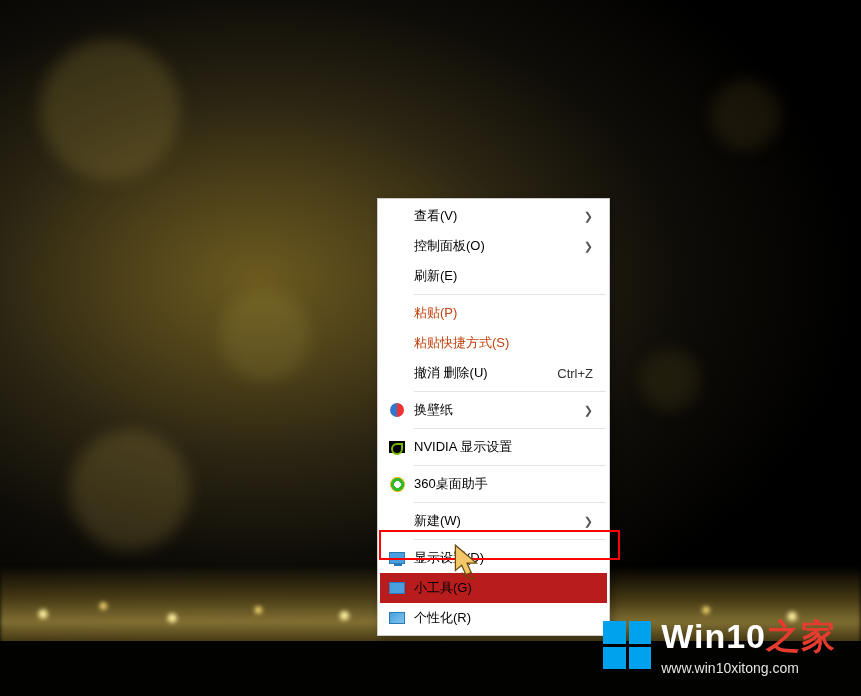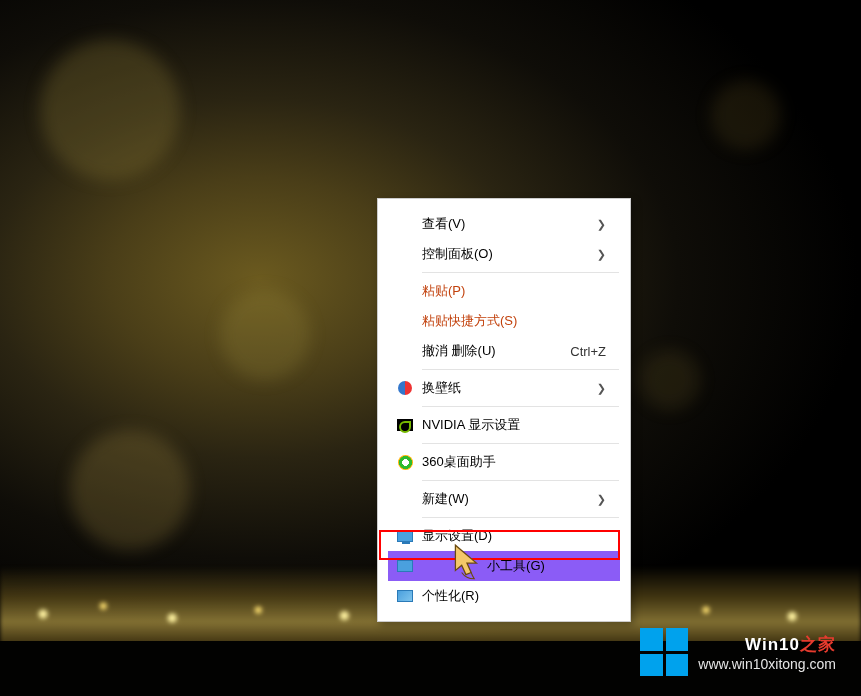--- a/index.html
+++ b/index.html
@@ -33,52 +33,52 @@
         radial-gradient(circle at 40% 62%, #fff2a0 3px, transparent 6px),
         radial-gradient(circle at 55% 58%, #ffe070 2px, transparent 5px),
         radial-gradient(circle at 70% 60%, #fff2a0 3px, transparent 6px),
         radial-gradient(circle at 82% 55%, #ffe070 2px, transparent 5px),
         radial-gradient(circle at 92% 63%, #fff2a0 3px, transparent 6px);
     }
     .bottom-dark { position:absolute; left:0; right:0; bottom:0; height:55px; background:#020201;}
 
     
     .context-menu {
-      position:absolute; left:377px; top:198px; width:254px;
+      position:absolute; left:377px; top:198px; width:233px;
       background:#fff; border:1px solid #ccc;
       box-shadow: 3px 3px 8px rgba(0,0,0,0.3);
       font-size:13px; color:#000;
-      padding: 10px;
+      padding: 2px;
     }
     .menu-item {
       display:flex; align-items:center; height:30px; position:relative;
       padding-left: 34px; padding-right:10px;
     }
     .menu-item.disabled { color:#c2410c; }
     .menu-item .arrow { position:absolute; right:14px; color:#555; font-size:11px;}
     .menu-item .shortcut { position:absolute; right:14px; color:#333;margin-left:44px; }
     .menu-sep { height:1px; background:#e3e3e3; margin:3px 1px 3px 34px;}
     .icon-slot { position:absolute; left:8px; width:18px; height:18px; display:flex; align-items:center; justify-content:center;}
 
     
     .highlight-box {
       position:absolute; left:379px; top:530px; width:241px; height:30px;
       border:2px solid #ff0000; pointer-events:none; z-index:5;
     }
-    .menu-item.hover { background:#8b5cf6;justify-content:center; }
+    .menu-item.hover { background:#b91c1c; }
 
     
     .cursor { position:absolute; left:447px; top:541px; width:42px; height:42px; z-index:6;}
 
     
     .watermark { position:absolute; right:25px; bottom:20px; display:flex; align-items:center; gap:10px; z-index:3;}
     .winlogo { width:48px; height:48px; display:grid; grid-template-columns:1fr 1fr; grid-template-rows:1fr 1fr; gap:3px;}
     .winlogo div { background:#00a2ed;}
     .wm-text { color:#fff; text-align:left;}
-    .wm-main { font-size:17px; font-weight:bold; letter-spacing:1px;text-align:right;}
+    .wm-main { font-size:34px; font-weight:bold; letter-spacing:1px;}
     .wm-main .red { color:#e63b2e;}
     .wm-url { font-size:14px; color:#e5e5e5;}
 
     
     .ic-wallpaper { width:14px; height:14px; background:conic-gradient(#e33 0 50%, #37c 0 100%); border-radius:50%;}
     .ic-nvidia { width:16px; height:12px; background:#000; position:relative;}
     .ic-nvidia::after{content:"";position:absolute;left:2px;top:2px;width:8px;height:8px;border:2px solid #76b900;border-radius:50% 0 50% 50%;}
     .ic-360 { width:15px; height:15px; background:radial-gradient(#fff 30%, #2dbb2d 31% 60%, #ffb000 61% 100%); border-radius:50%;}
     .ic-display { width:16px; height:12px; border:1px solid #2a7ab8; background:#4aa0de; position:relative;}
     .ic-display::after{content:"";position:absolute;left:4px;bottom:-3px;width:8px;height:2px;background:#2a7ab8;}
@@ -99,20 +99,23 @@
 <div class="context-menu">
   <div id="sec1">
       <div class="menu-item">
         <span>查看(V)</span>
         <span class="arrow">❯</span>
       </div>
       <div class="menu-item">
         <span>控制面板(O)</span>
         <span class="arrow">❯</span>
       </div>
+      <div class="menu-item">
+        <span>刷新(E)</span>
+      </div>
     </div>
   <div class="menu-sep"></div>
   <div id="sec2">
       <div class="menu-item disabled">
         <span>粘贴(P)</span>
       </div>
       <div class="menu-item disabled">
         <span>粘贴快捷方式(S)</span>
       </div>
       <div class="menu-item">

